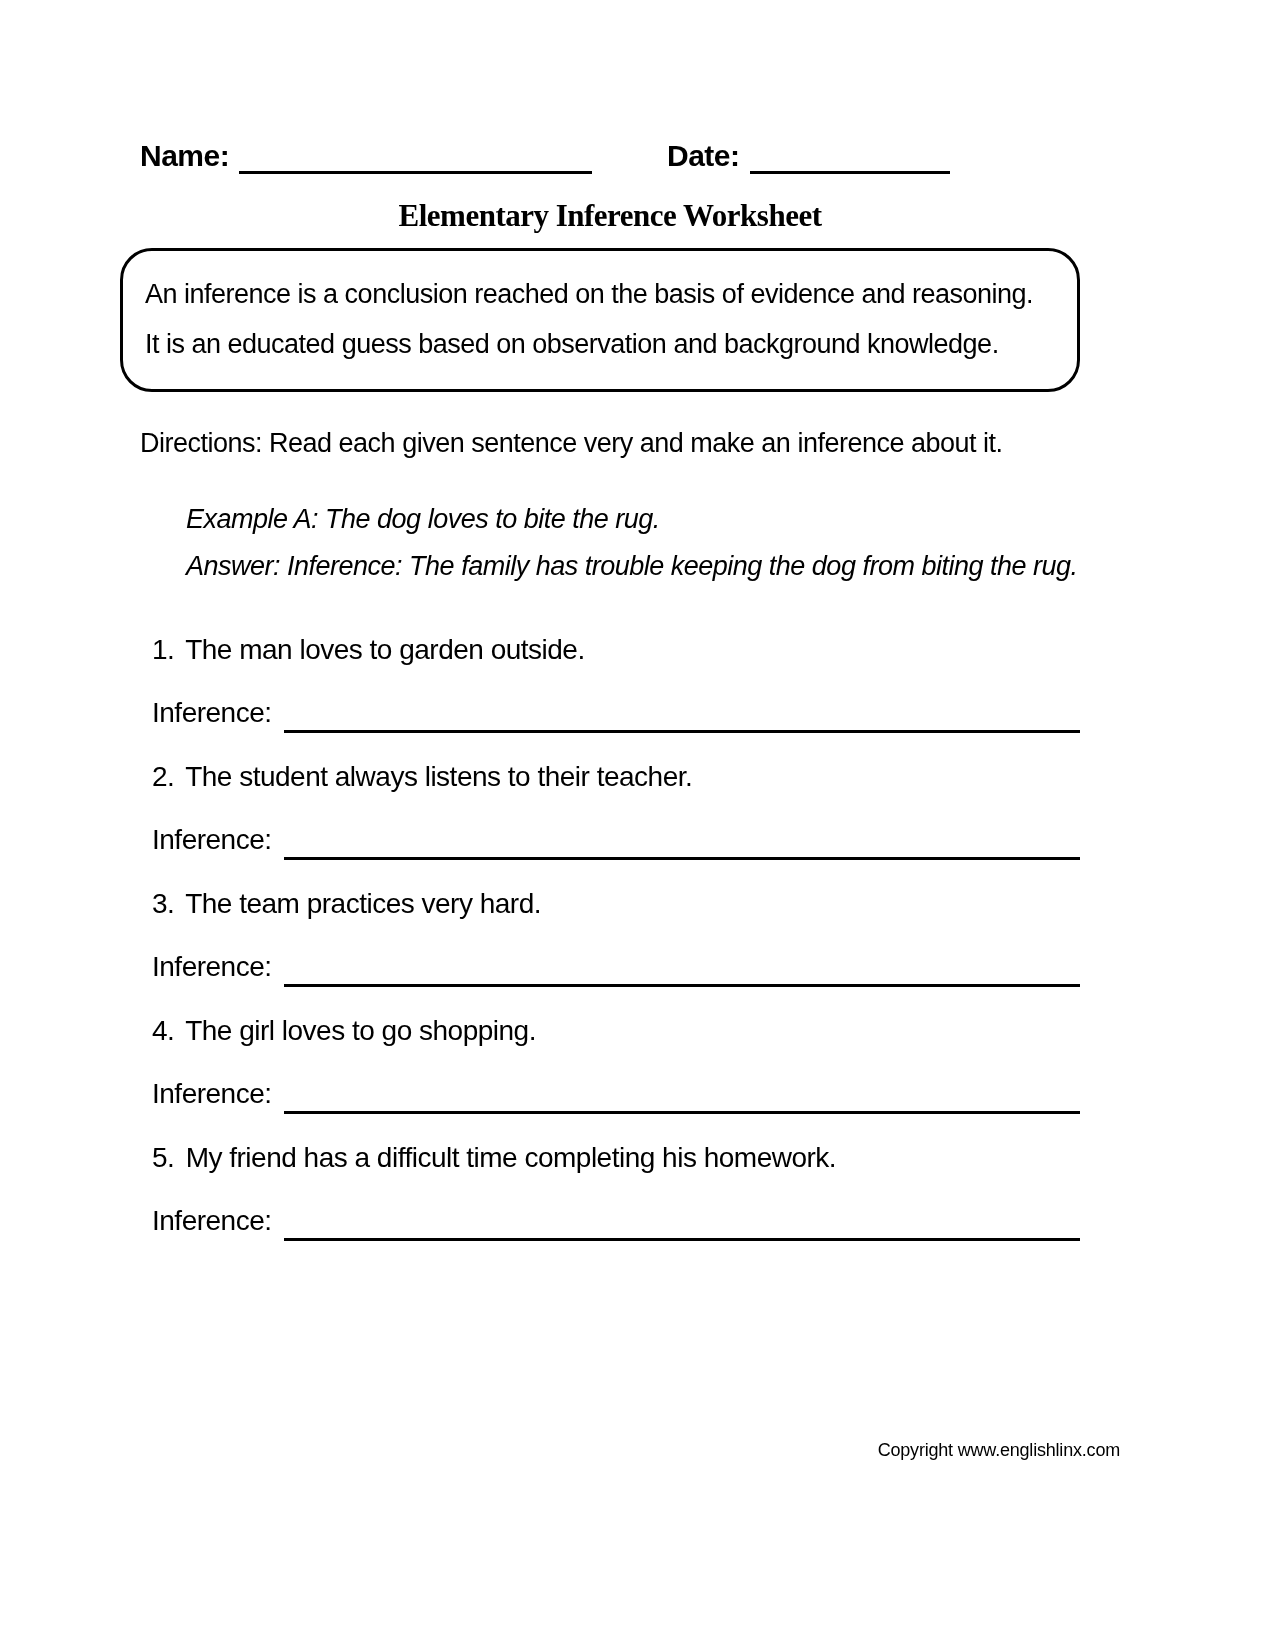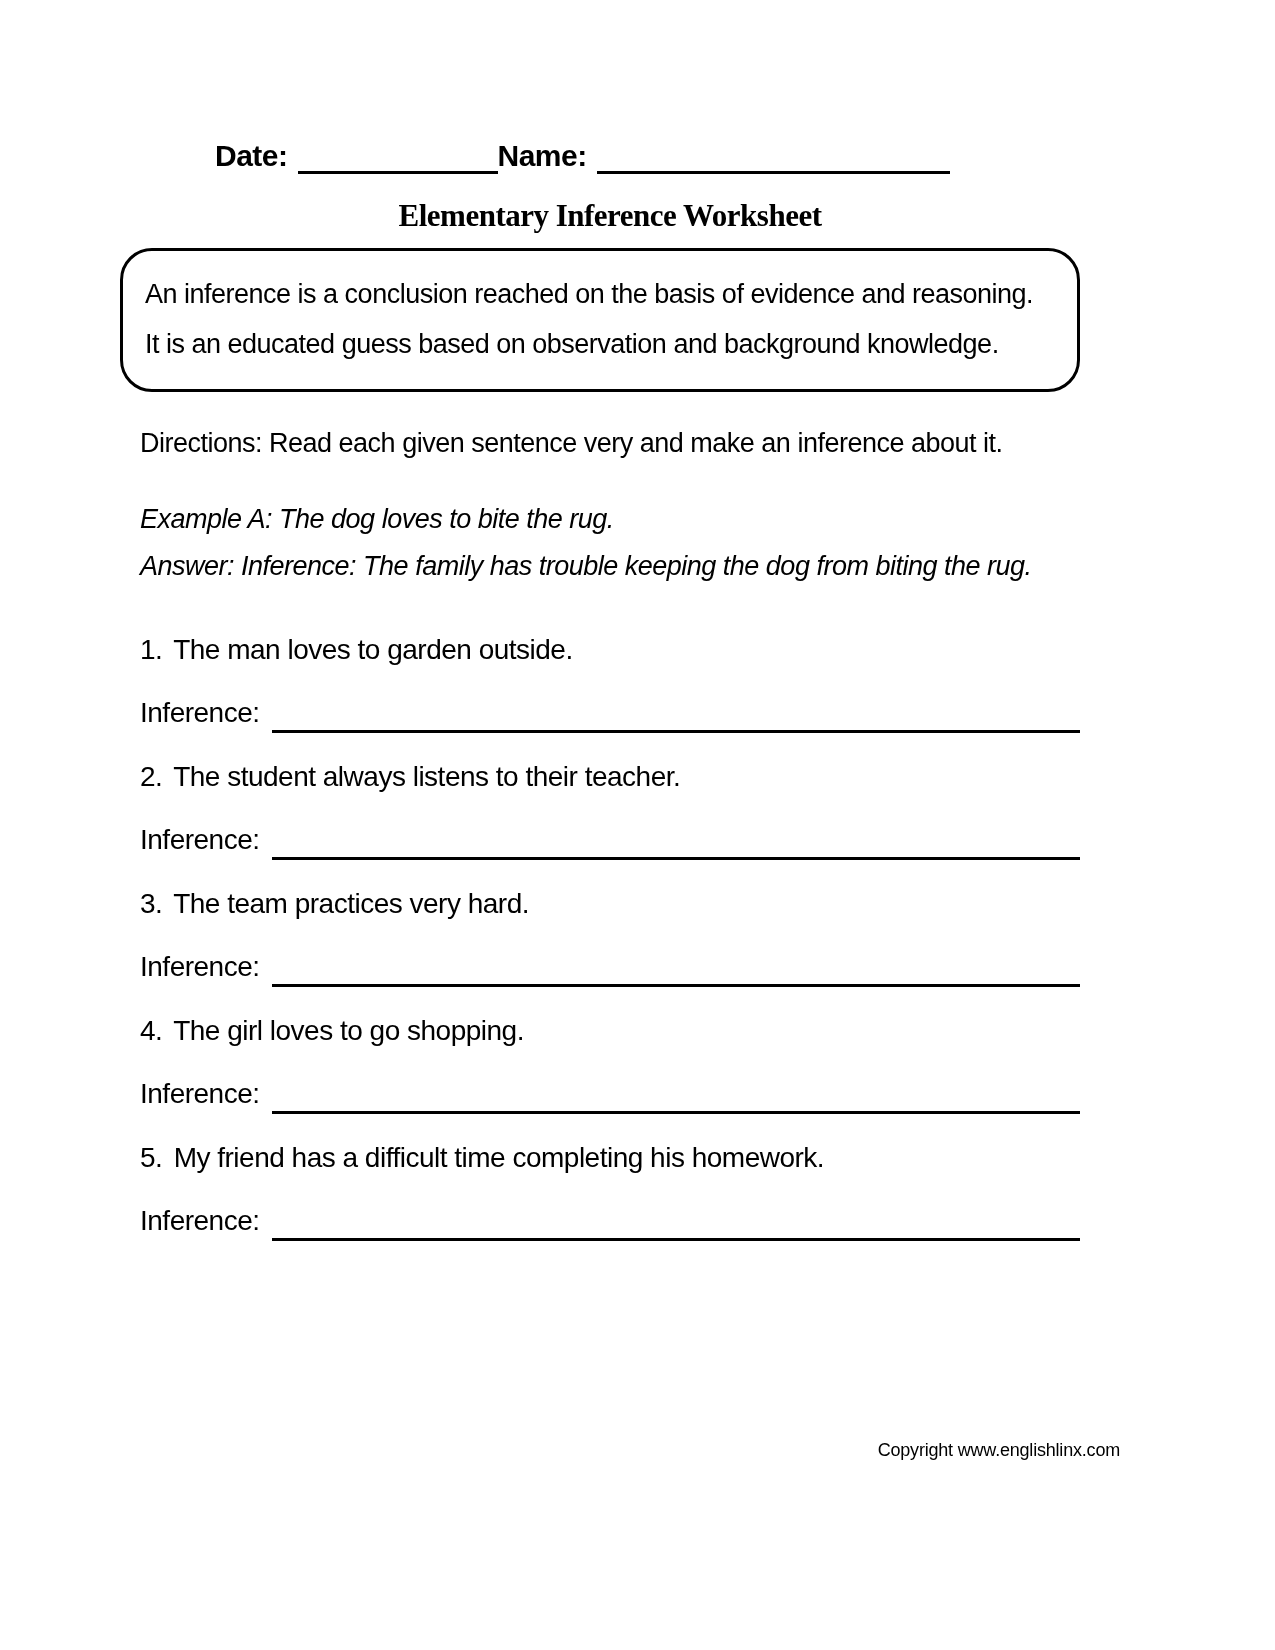--- a/index.html
+++ b/index.html
@@ -75,24 +75,25 @@
     font-size: 27px;
     letter-spacing: -0.5px;
     line-height: 50px;
   }
   .example-block { margin-top: 28px; }
   .example {
     font-style: italic;
     font-size: 27px;
     letter-spacing: -0.5px;
     line-height: 47px;
-  }
-
-  
-  .questions { margin-top: 40px; }
+    margin-left: 46px;
+  }
+
+  
+  .questions { margin-top: 40px; margin-left: 12px; }
   .question {
     font-size: 28px;
     letter-spacing: -0.5px;
     line-height: 40px;
     margin-bottom: 23px;
   }
   .question .q-number { margin-right: 4px; }
   .inference-row {
     display: flex;
     align-items: flex-end;
@@ -118,28 +119,28 @@
     font-size: 18px;
     letter-spacing: -0.2px;
   }
 </style>
 </head>
 <body>
 
 <div class="page">
 
   <div class="header-row">
+    <div class="field name-field">
+      <span class="field-label">Name:</span>
+      <span class="blank"></span>
+    </div>
     <div class="field date-field">
       <span class="field-label">Date:</span>
       <span class="blank date-blank"></span>
     </div>
-    <div class="field name-field">
-      <span class="field-label">Name:</span>
-      <span class="blank"></span>
-    </div>
   </div>
 
   <h1 class="title">Elementary Inference Worksheet</h1>
 
   <div class="definition-box">
     <p>An inference is a conclusion reached on the basis of evidence and reasoning. It is an educated guess based on observation and background knowledge.</p>
   </div>
 
   <p class="directions">Directions: Read each given sentence very and make an inference about it.</p>
 

